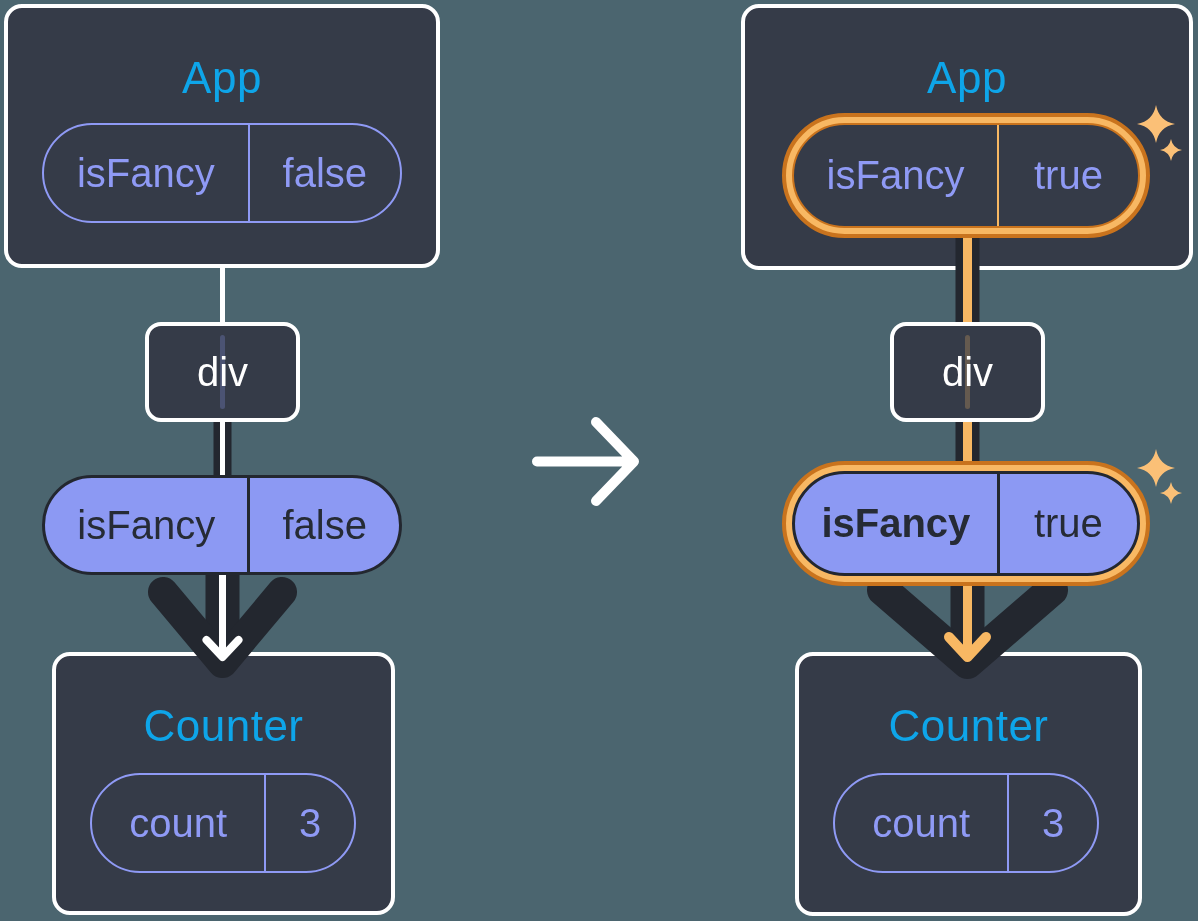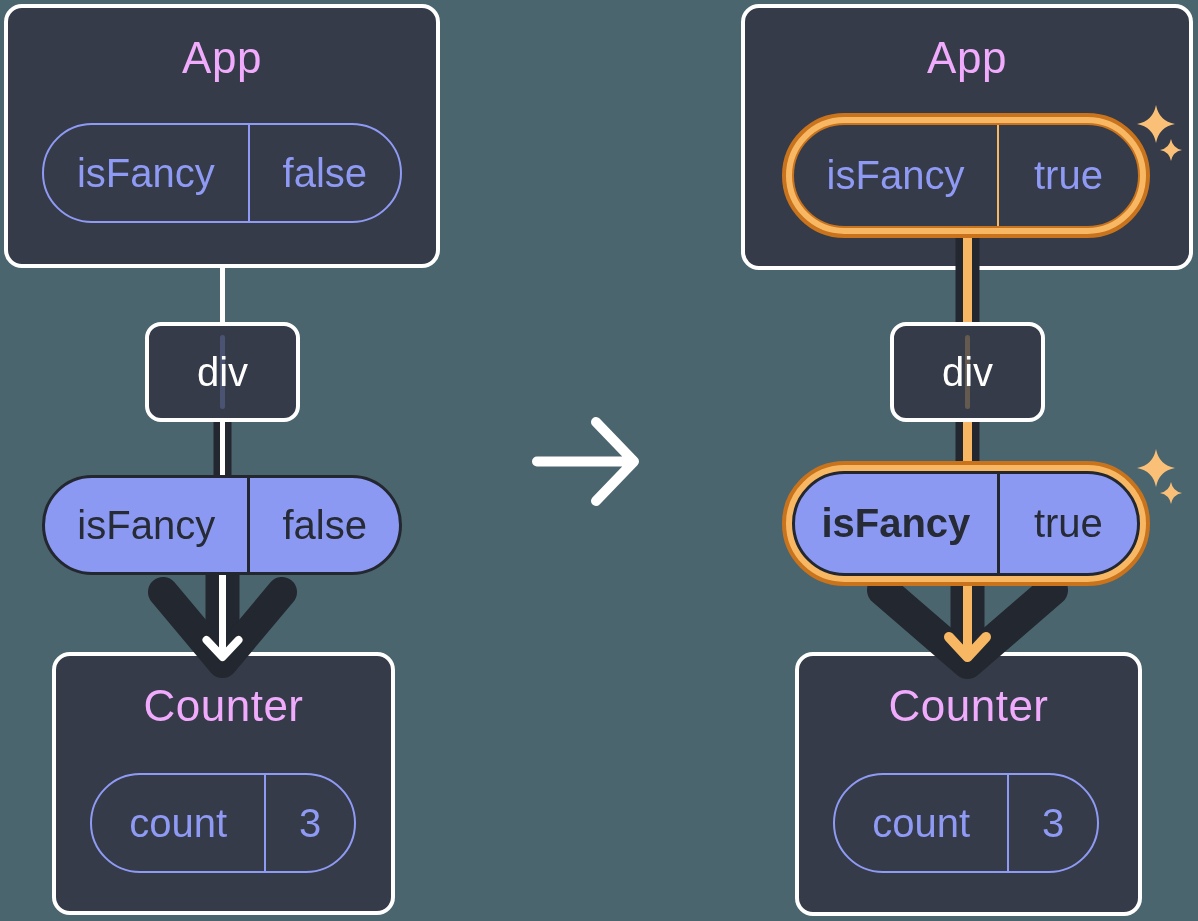--- a/index.html
+++ b/index.html
@@ -6,22 +6,22 @@
   .canvas{
     position:relative;width:1198px;height:921px;background:#4b656f;
     font-family:"Liberation Sans",sans-serif;overflow:hidden;
   }
   
   .box{
     position:absolute;background:#353b48;border:4px solid #ffffff;
     border-radius:18px;box-sizing:border-box;z-index:1;
   }
   .box-title{
-    color:#f0abfc;font-size:44px;font-weight:500;text-align:center;
-    padding-top:24px;line-height:1.2;letter-spacing:.5px;
+    color:#0ea5e9;font-size:44px;font-weight:500;text-align:center;
+    padding-top:44px;line-height:1.2;letter-spacing:.5px;
   }
   .div-node{
     display:flex;align-items:center;justify-content:center;
     color:#ffffff;font-size:40px;font-weight:500;border-radius:16px;
   }
   .trace{
     position:absolute;top:9px;bottom:9px;left:50%;width:5px;margin-left:-2.5px;
     border-radius:4px;z-index:0;
   }
   .trace-purple{background:rgba(143,154,245,.25);}

